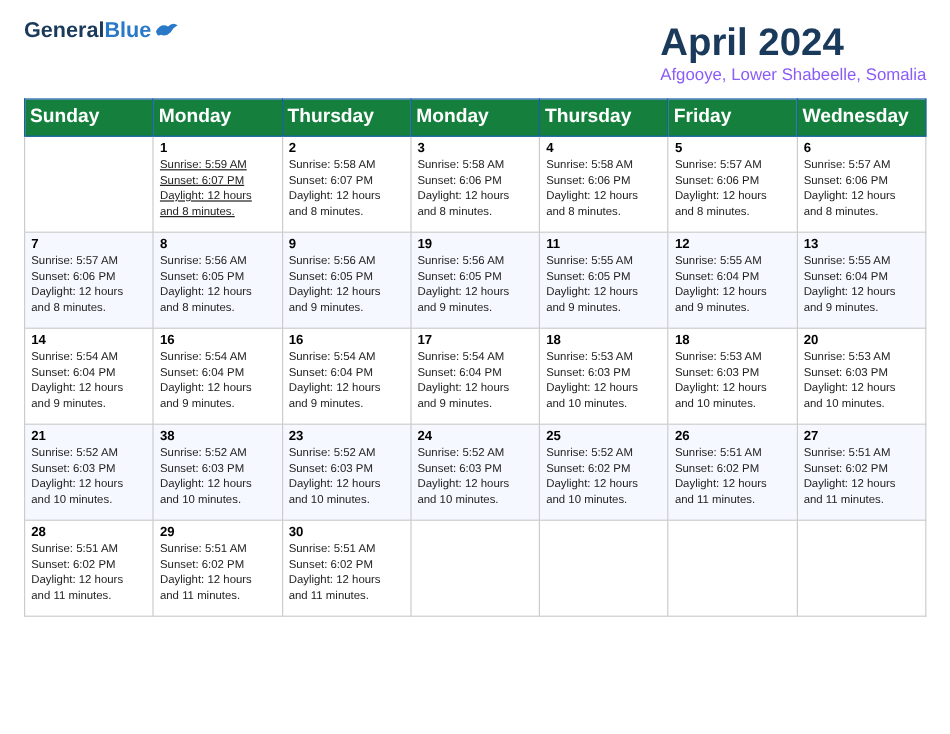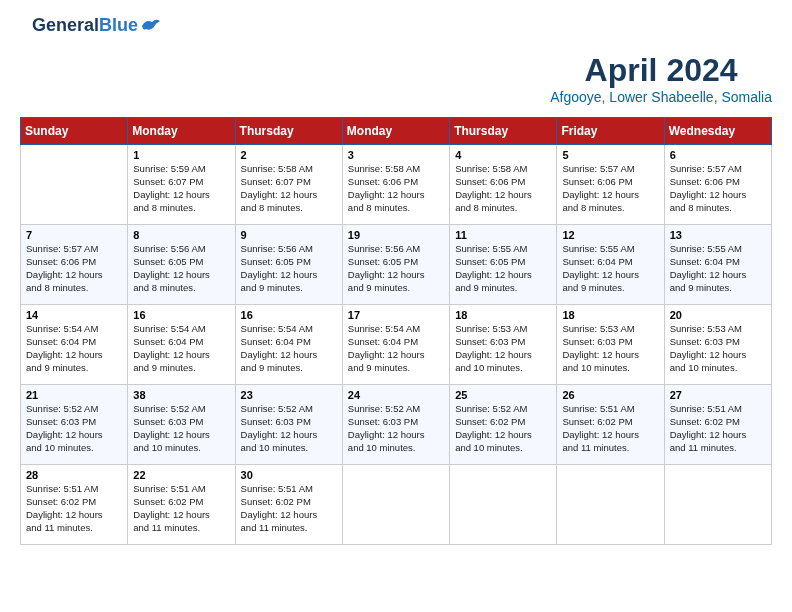--- a/index.html
+++ b/index.html
@@ -24,44 +24,43 @@
     .logo-text {
       font-size: 18px;
       font-weight: bold;
       color: #1a3a5c;
       line-height: 1.1;
     }
     .logo-text span.blue {
       color: #2979c8;
     }
     .title-area {
-      text-align: center;
-      margin-top: 35px;
+      text-align: left;
     }
     .month-title {
       font-size: 32px;
       font-weight: bold;
       color: #1a3a5c;
       line-height: 1.2;
     }
     .location-title {
       font-size: 14px;
-      color: #0369a1;
+      color: #8b5cf6;
     }
     .calendar-table {
       width: 100%;
       border-collapse: collapse;
       font-size: 10.5px;
     }
     .calendar-table th {
-      background: #b91c1c;
+      background: #15803d;
       color: #fff;
       padding: 6px 4px;
       text-align: left;
-      font-size: 12px;
+      font-size: 16px;
       font-weight: bold;
       border: 1px solid #1a5fa8;
     }
     .calendar-table td {
       border: 1px solid #ccc;
       vertical-align: top;
       padding: 4px 5px;
       width: 14.28%;
       min-height: 70px;
       height: 80px;
@@ -85,21 +84,21 @@
     }
     .empty-cell {
       background: #fff !important;
     }
   </style>
 </head>
 <body>
 
 <div class="header-area">
   <div class="logo">
-    <div style="display:flex;align-items:center;gap:2px;margin-left:12px;">
+    <div style="display:flex;align-items:center;gap:2px;">
       <span class="logo-text">
         <span style="color:#1a3a5c;">General</span><span class="blue">Blue</span>
       </span>
       <svg width="22" height="18" viewBox="0 0 22 18">
         <path d="M2,9 Q6,2 12,5 Q16,1 20,4 Q16,6 14,10 Q10,14 6,12 Q3,14 2,9Z" fill="#2979c8"></path>
       </svg>
     </div>
   </div>
   <div class="title-area">
     <div class="month-title">April 2024</div>
@@ -117,21 +116,21 @@
         <th>Thursday</th>
         <th>Friday</th>
         <th>Wednesday</th>
       </tr>
   </thead>
   <tbody id="calendar-body">
   <tr>
         <td class="empty-cell"></td>
         <td>
           <span class="day-num">1</span>
-          <div class="day-info" style="white-space: pre-line;">Sunrise: 5:59 AM
+          <div class="day-info" style="white-space: pre-line; text-decoration: underline;">Sunrise: 5:59 AM
 Sunset: 6:07 PM
 Daylight: 12 hours
 and 8 minutes.</div>
         </td>
         <td>
           <span class="day-num">2</span>
           <div class="day-info" style="white-space: pre-line;">Sunrise: 5:58 AM
 Sunset: 6:07 PM
 Daylight: 12 hours
 and 8 minutes.</div>
@@ -320,21 +319,21 @@
       </tr>
       <tr>
         <td>
           <span class="day-num">28</span>
           <div class="day-info" style="white-space: pre-line;">Sunrise: 5:51 AM
 Sunset: 6:02 PM
 Daylight: 12 hours
 and 11 minutes.</div>
         </td>
         <td>
-          <span class="day-num">22</span>
+          <span class="day-num">29</span>
           <div class="day-info" style="white-space: pre-line;">Sunrise: 5:51 AM
 Sunset: 6:02 PM
 Daylight: 12 hours
 and 11 minutes.</div>
         </td>
         <td>
           <span class="day-num">30</span>
           <div class="day-info" style="white-space: pre-line;">Sunrise: 5:51 AM
 Sunset: 6:02 PM
 Daylight: 12 hours

